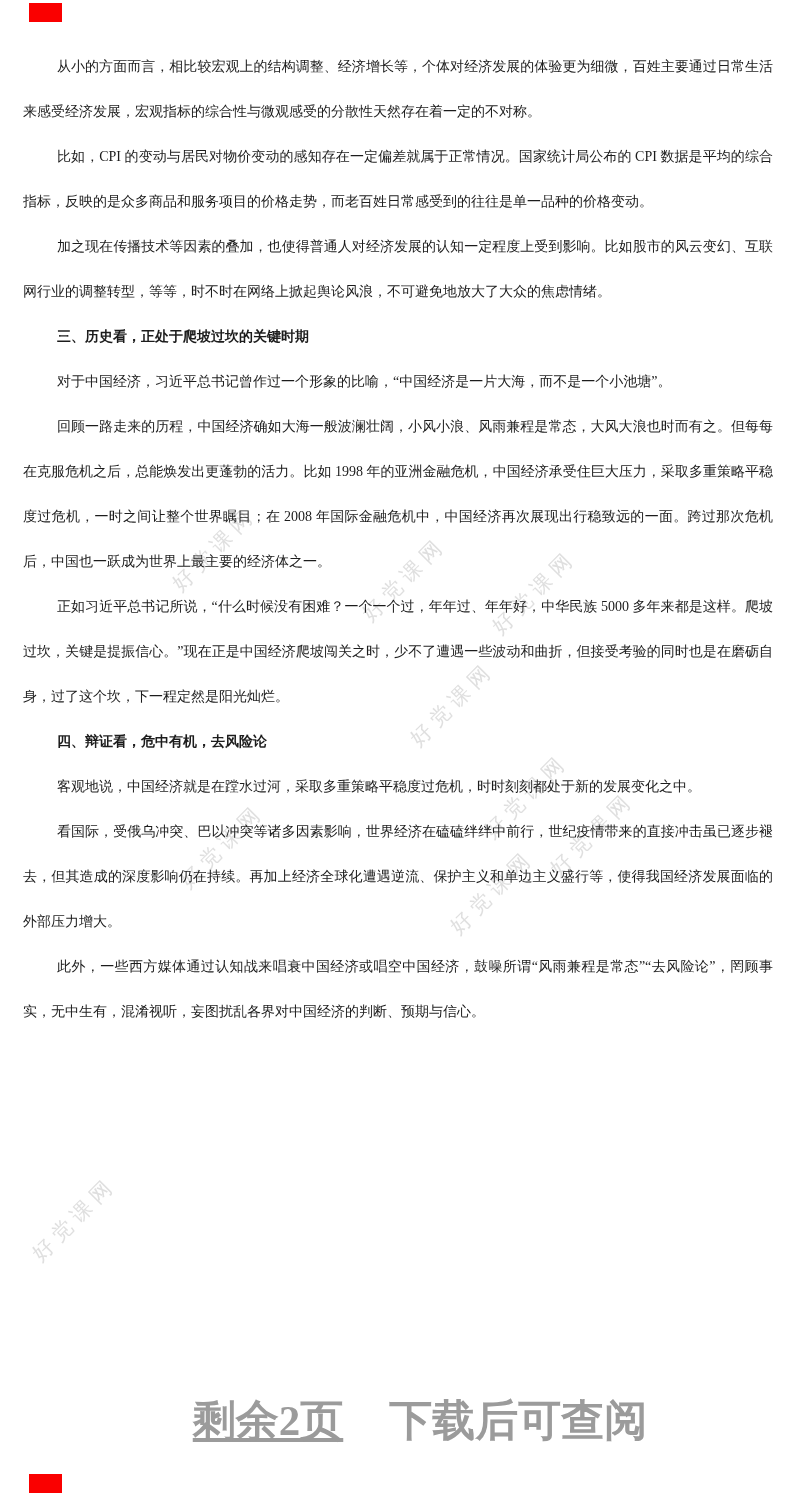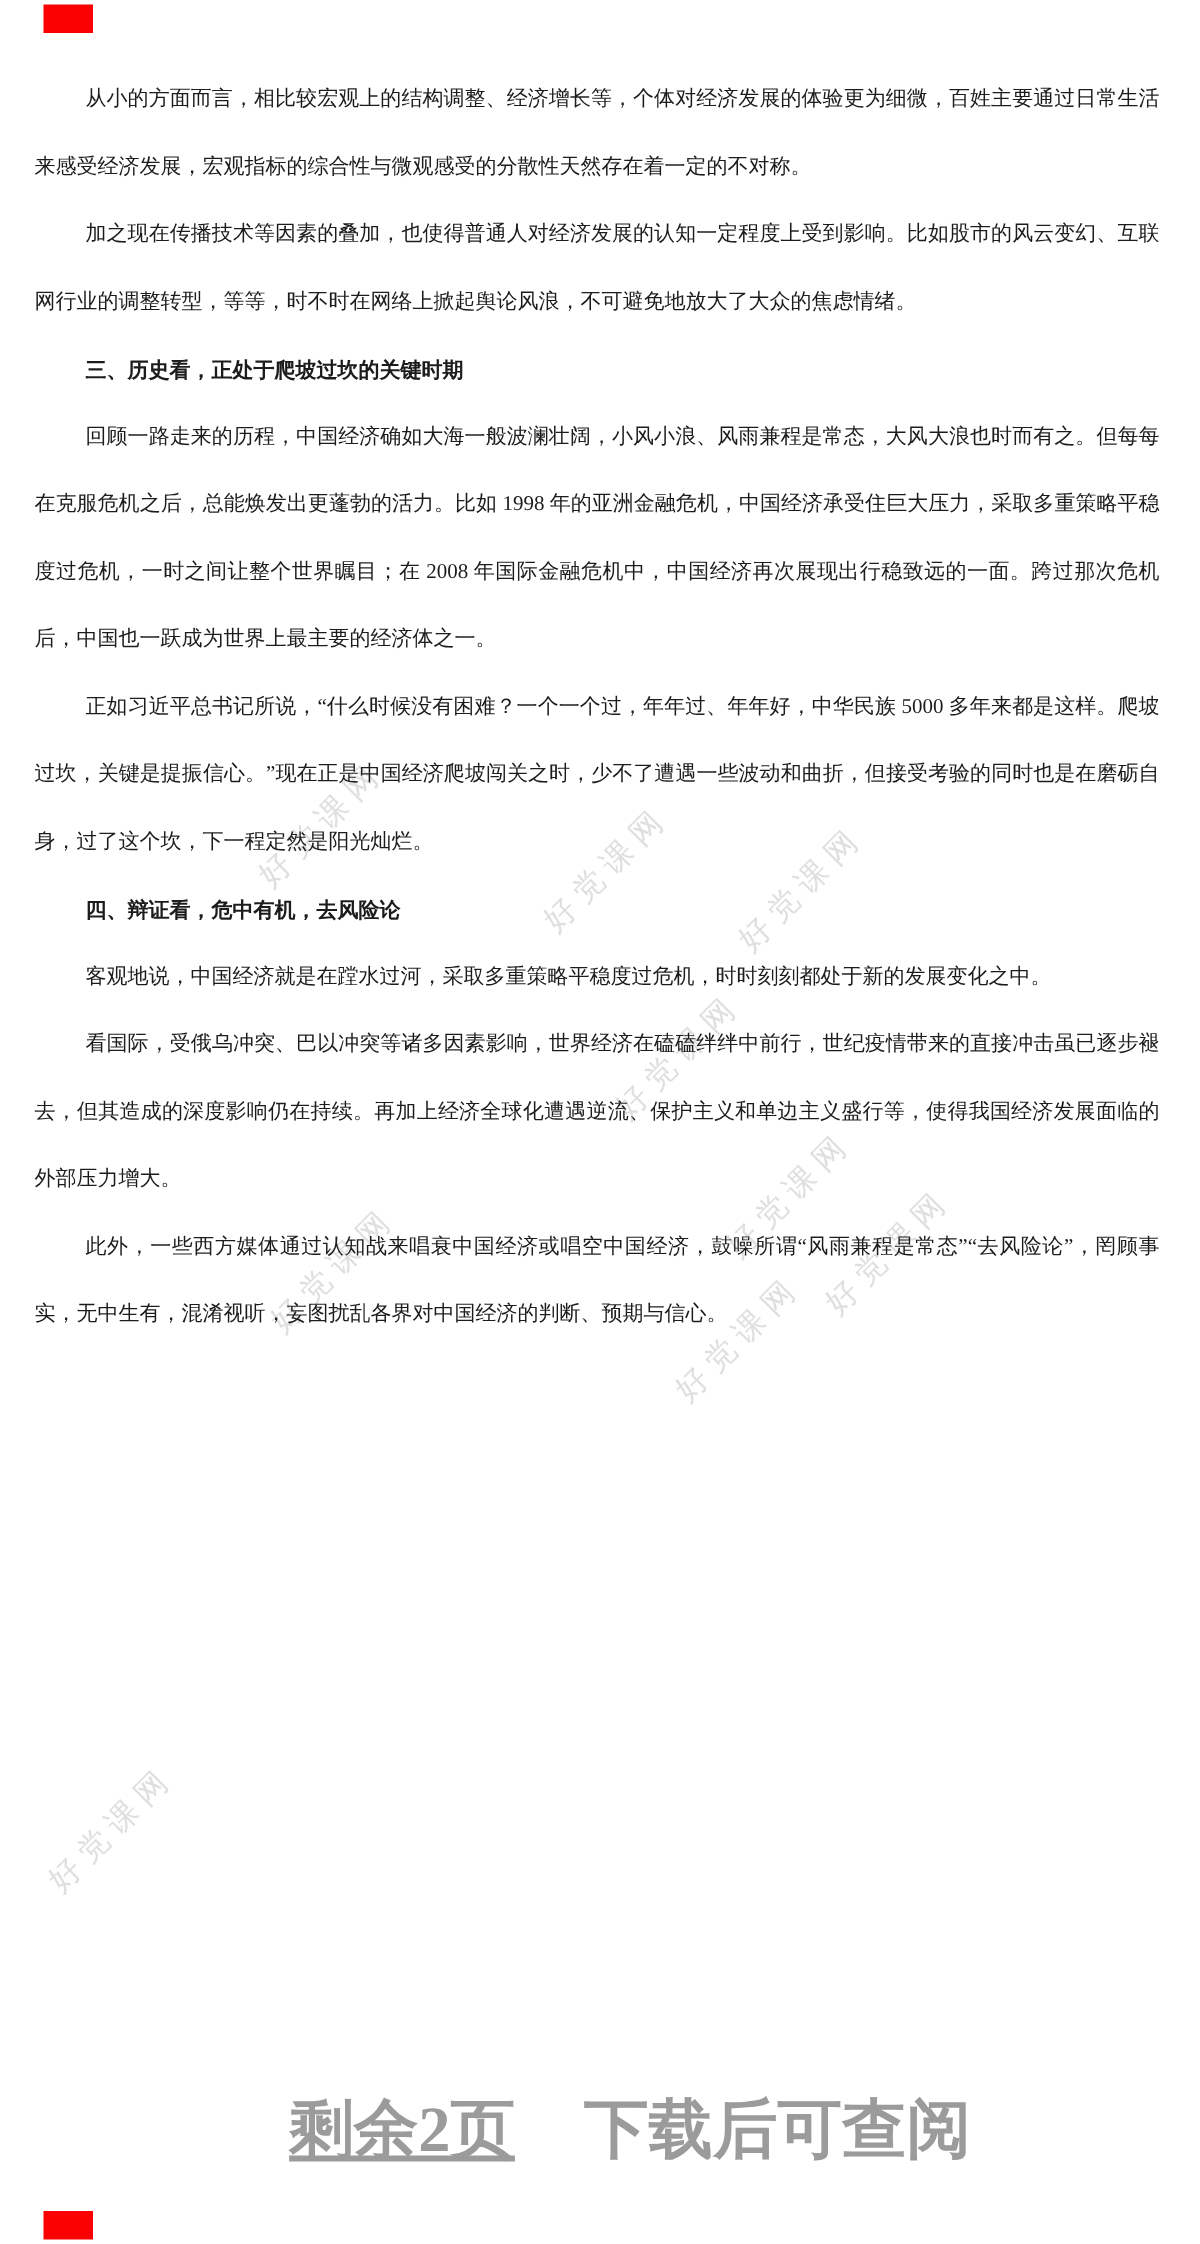--- a/index.html
+++ b/index.html
@@ -98,22 +98,24 @@
       <span style="left: 472px; top: 782px;">好党课网</span>
       <span style="left: 438px; top: 878px;">好党课网</span>
       <span style="left: 538px; top: 820px;">好党课网</span>
       <span style="left: 20px; top: 1205px;">好党课网</span>
     </div>
 
   <div class="red-mark top"></div>
 
   <div class="content" id="content">
       <p>从小的方面而言，相比较宏观上的结构调整、经济增长等，个体对经济发展的体验更为细微，百姓主要通过日常生活来感受经济发展，宏观指标的综合性与微观感受的分散性天然存在着一定的不对称。</p>
+      <p>比如，CPI 的变动与居民对物价变动的感知存在一定偏差就属于正常情况。国家统计局公布的 CPI 数据是平均的综合指标，反映的是众多商品和服务项目的价格走势，而老百姓日常感受到的往往是单一品种的价格变动。</p>
       <p>加之现在传播技术等因素的叠加，也使得普通人对经济发展的认知一定程度上受到影响。比如股市的风云变幻、互联网行业的调整转型，等等，时不时在网络上掀起舆论风浪，不可避免地放大了大众的焦虑情绪。</p>
       <p class="heading">三、历史看，正处于爬坡过坎的关键时期</p>
+      <p>对于中国经济，习近平总书记曾作过一个形象的比喻，“中国经济是一片大海，而不是一个小池塘”。</p>
       <p>回顾一路走来的历程，中国经济确如大海一般波澜壮阔，小风小浪、风雨兼程是常态，大风大浪也时而有之。但每每在克服危机之后，总能焕发出更蓬勃的活力。比如 1998 年的亚洲金融危机，中国经济承受住巨大压力，采取多重策略平稳度过危机，一时之间让整个世界瞩目；在 2008 年国际金融危机中，中国经济再次展现出行稳致远的一面。跨过那次危机后，中国也一跃成为世界上最主要的经济体之一。</p>
       <p>正如习近平总书记所说，“什么时候没有困难？一个一个过，年年过、年年好，中华民族 5000 多年来都是这样。爬坡过坎，关键是提振信心。”现在正是中国经济爬坡闯关之时，少不了遭遇一些波动和曲折，但接受考验的同时也是在磨砺自身，过了这个坎，下一程定然是阳光灿烂。</p>
       <p class="heading">四、辩证看，危中有机，去风险论</p>
       <p>客观地说，中国经济就是在蹚水过河，采取多重策略平稳度过危机，时时刻刻都处于新的发展变化之中。</p>
       <p>看国际，受俄乌冲突、巴以冲突等诸多因素影响，世界经济在磕磕绊绊中前行，世纪疫情带来的直接冲击虽已逐步褪去，但其造成的深度影响仍在持续。再加上经济全球化遭遇逆流、保护主义和单边主义盛行等，使得我国经济发展面临的外部压力增大。</p>
       <p>此外，一些西方媒体通过认知战来唱衰中国经济或唱空中国经济，鼓噪所谓“风雨兼程是常态”“去风险论”，罔顾事实，无中生有，混淆视听，妄图扰乱各界对中国经济的判断、预期与信心。</p>
     </div>
 
   <div class="footer">
     <span class="remaining">剩余2页</span><span>下载后可查阅</span>

